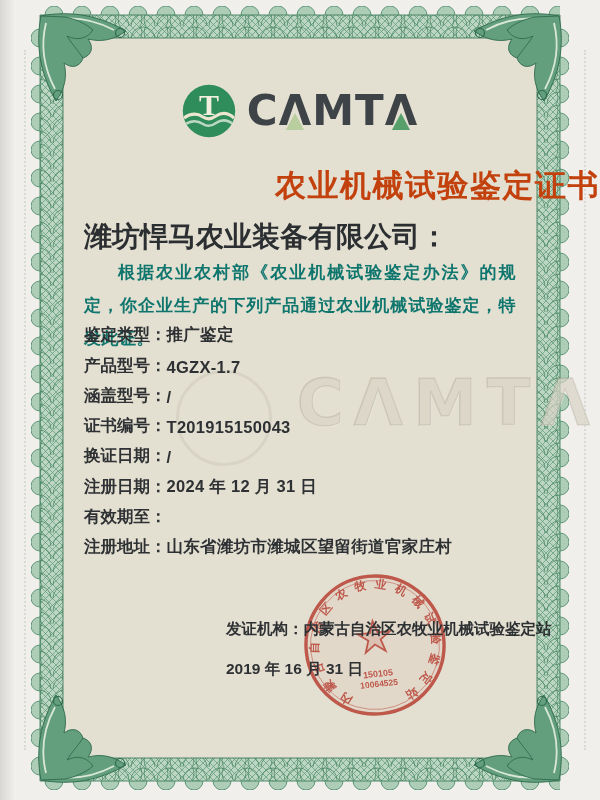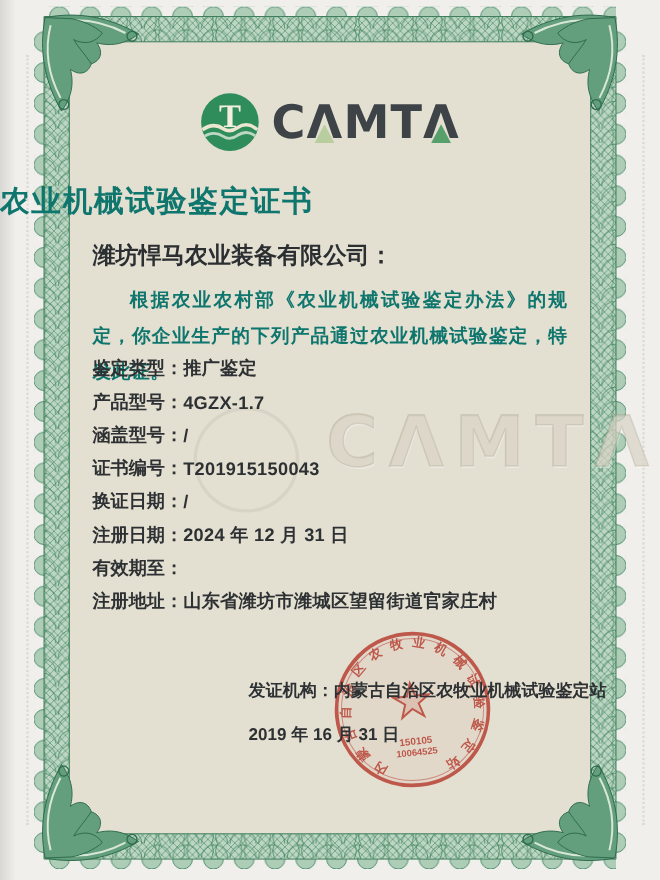--- a/index.html
+++ b/index.html
@@ -40,25 +40,25 @@
   .logo-badge{width:54px;height:54px;flex:0 0 auto;}
   .wordmark{display:flex;align-items:flex-end;font-family:"DejaVu Sans",sans-serif;
     font-weight:bold;font-size:42px;line-height:1;color:#3e4347;letter-spacing:1px;}
   .wm-ch{position:relative;display:inline-block;z-index:1;}
   .lam{position:relative;display:inline-block;}
   .lam .tri{position:absolute;left:50%;transform:translateX(-50%);bottom:2px;width:0;height:0;
     border-left:9px solid transparent;border-right:9px solid transparent;z-index:0;}
   .tri-light{border-bottom:17px solid #b9ce9e;}
   .tri-green{border-bottom:17px solid #57a06b;}
 
-  .cert-title{position:absolute;left:0;right:0;top:165px;text-align:left;
-    font-family:"Liberation Serif","DejaVu Serif",serif;font-weight:bold;font-size:27px;
-    letter-spacing:1.5px;color:#0f766e;}
-
-  .recipient{position:absolute;left:84px;top:218px;font-size:21px;font-weight:700;color:#2c2f31;text-align:right;}
+  .cert-title{position:absolute;left:0;right:0;top:165px;text-align:right;
+    font-family:"Liberation Serif","DejaVu Serif",serif;font-weight:bold;font-size:31px;
+    letter-spacing:1.5px;color:#c2410c;}
+
+  .recipient{position:absolute;left:84px;top:218px;font-size:28px;font-weight:700;color:#2c2f31;text-align:right;}
 
   .body-par{position:absolute;left:84px;right:84px;top:256px;font-size:17px;font-weight:600;
     line-height:33px;text-indent:2em;text-align:justify;color:#0f766e;letter-spacing:.5px;}
 
   .fields{position:absolute;left:84px;top:316px;display:flex;flex-direction:column;}
   .field-row{height:30.3px;display:flex;align-items:flex-end;font-size:16.5px;font-weight:700;}
   .field-label{white-space:pre;}
   .field-value{white-space:pre;letter-spacing:.3px;}
 
   .issuer{position:absolute;left:226px;top:616px;display:flex;flex-direction:column;gap:15px;}

